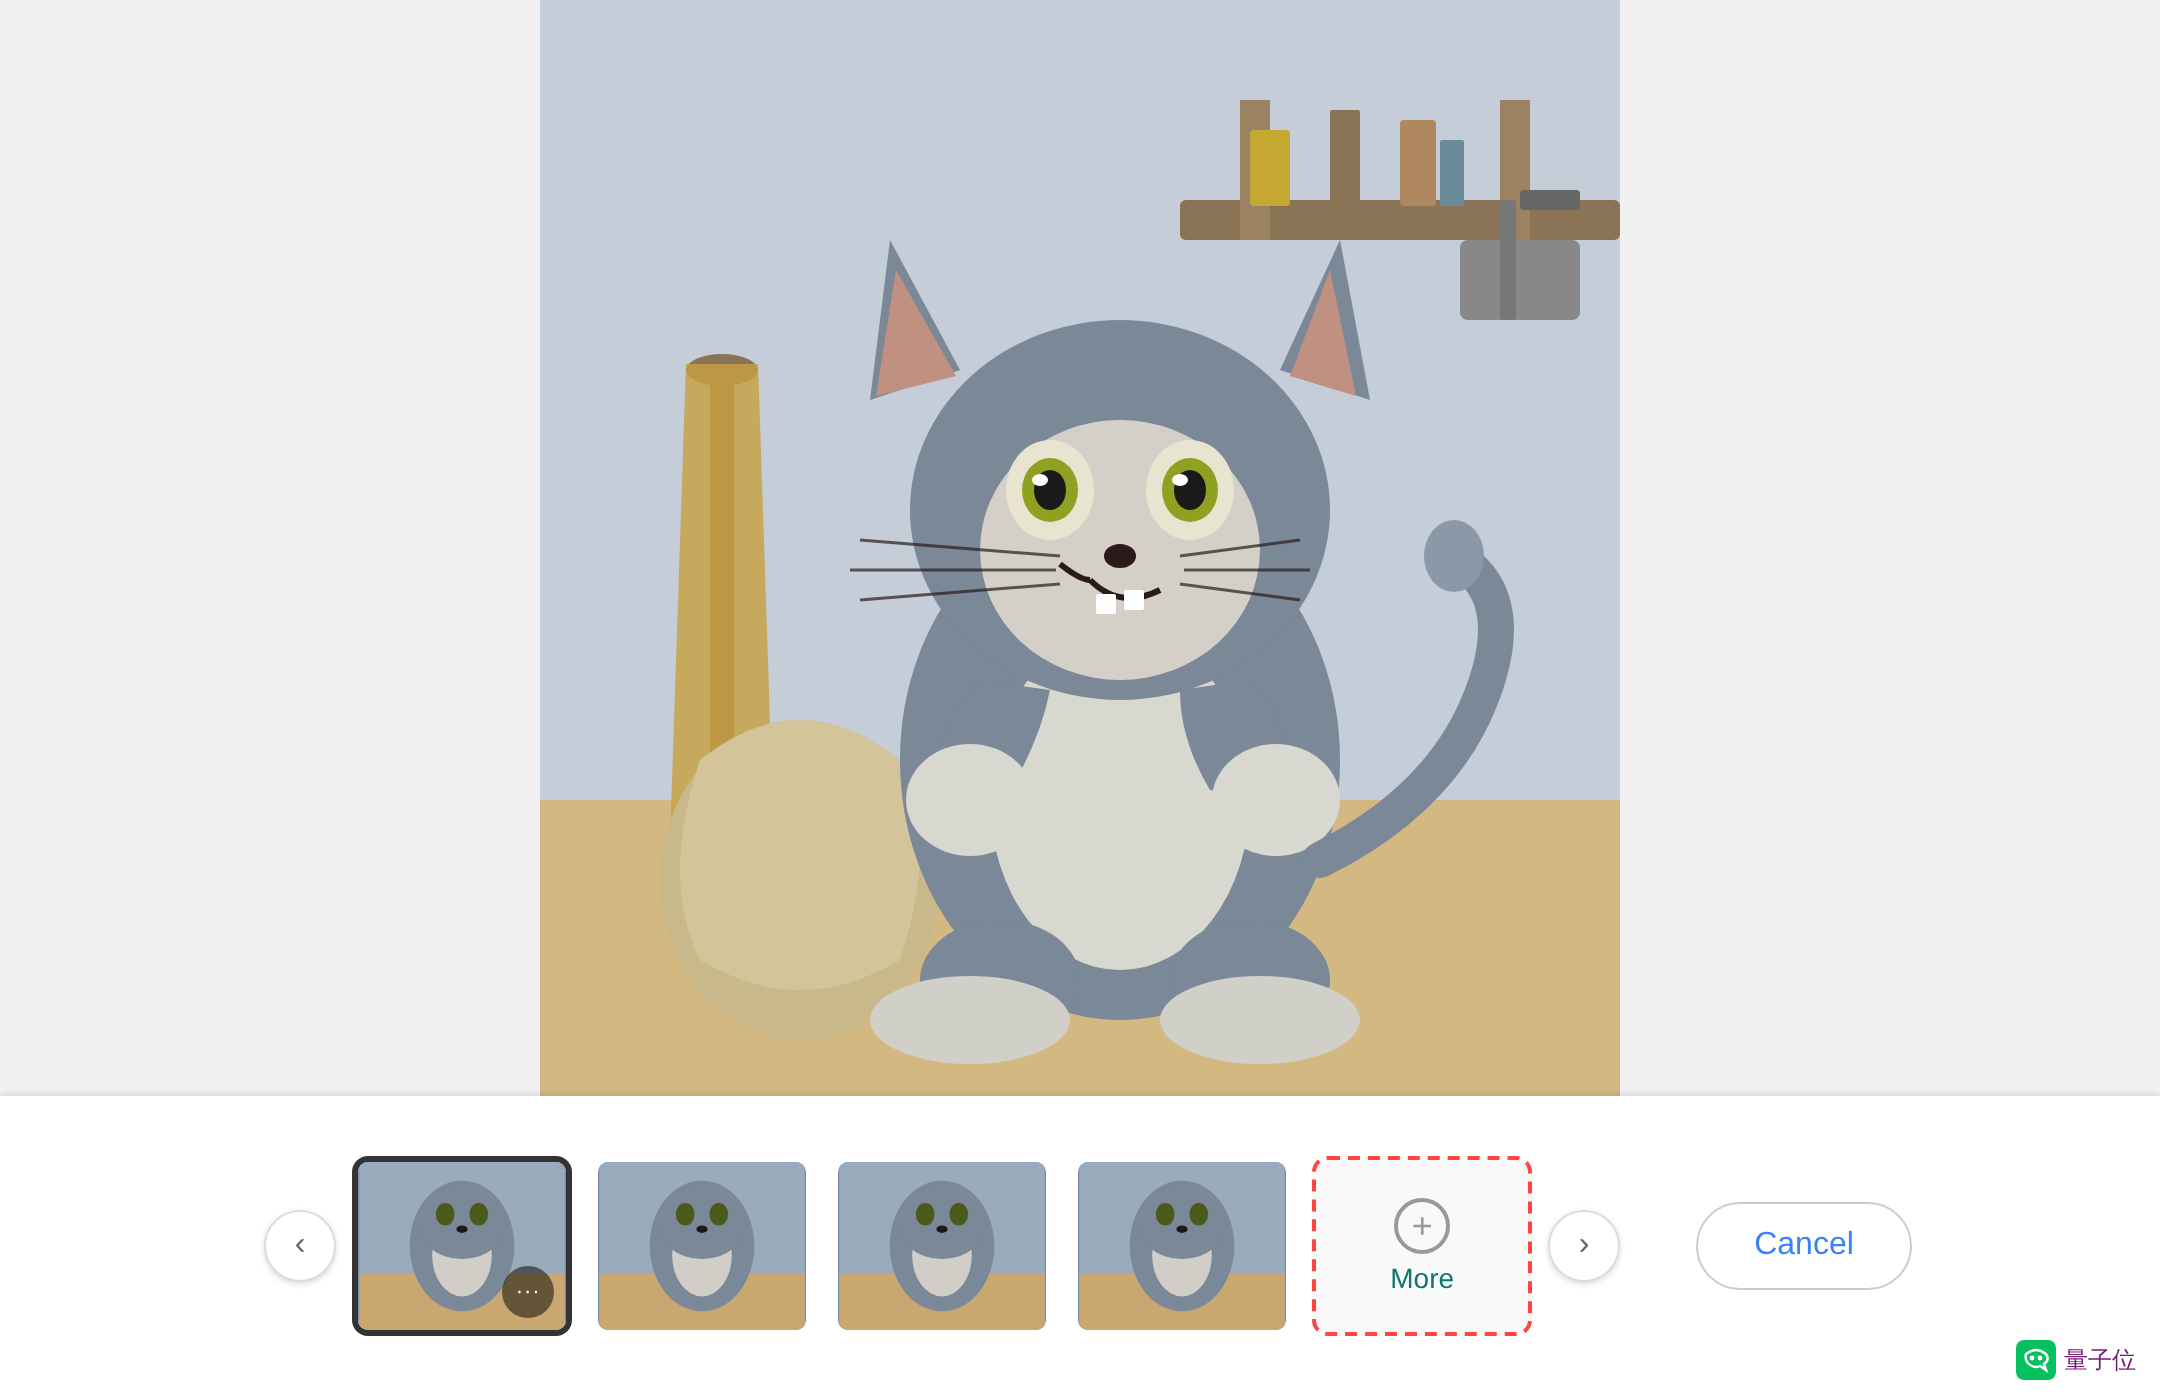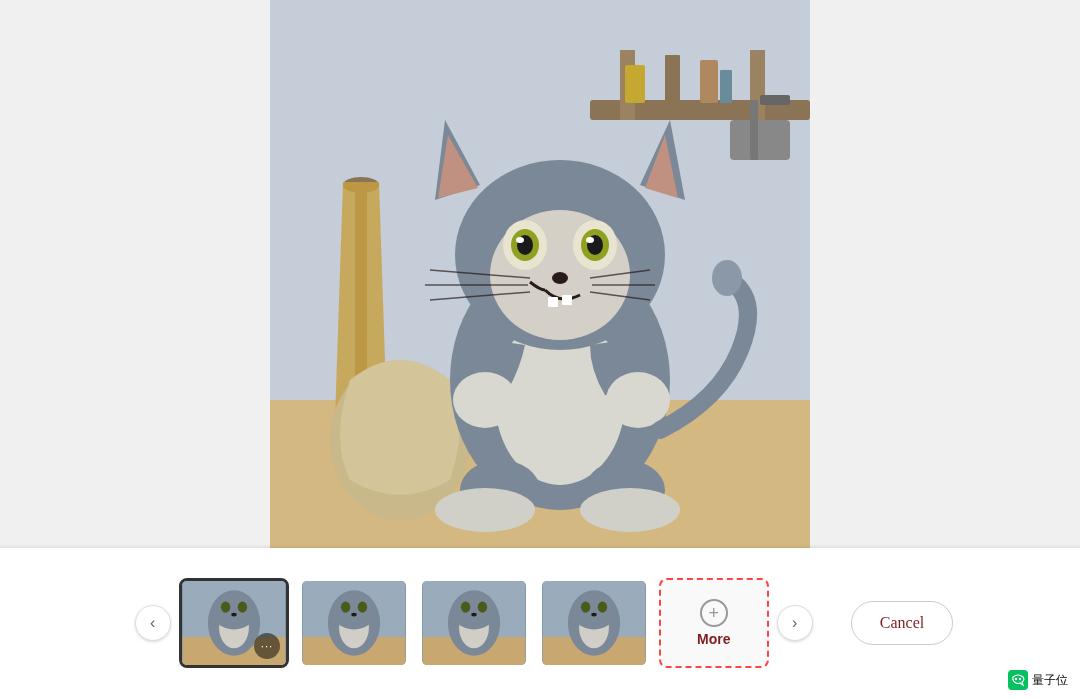--- a/index.html
+++ b/index.html
@@ -149,41 +149,39 @@
       display: flex;
       align-items: center;
       justify-content: center;
       font-size: 18px;
       color: #999;
       font-weight: 300;
     }
 
     .more-button .more-label {
       font-size: 14px;
-      color: #7f1d1d;
-      font-weight: bold;
+      color: #0f766e;
     }
 
     .action-buttons {
       display: flex;
       gap: 12px;
       margin-left: 30px;
       flex-shrink: 0;
     }
 
     .btn-cancel {
       padding: 12px 28px;
       border-radius: 24px;
       border: 1px solid #ccc;
       background: white;
       font-size: 16px;
-      color: #7f1d1d;
+      color: #3b82f6;
       cursor: pointer;
       font-weight: 500;
-      font-family: Liberation Serif, serif;
     }
 
     .btn-keep {
       padding: 12px 28px;
       border-radius: 24px;
       border: none;
       background: #1a7fe8;
       font-size: 16px;
       color: white;
       cursor: pointer;
@@ -191,21 +189,21 @@
     }
 
     .watermark {
       position: absolute;
       bottom: 8px;
       right: 12px;
       display: flex;
       align-items: center;
       gap: 4px;
       font-size: 12px;
-      color: #000000;
+      color: #701a75;
     }
 
     .wechat-icon {
       width: 20px;
       height: 20px;
       background: #07c160;
       border-radius: 4px;
       display: flex;
       align-items: center;
       justify-content: center;

